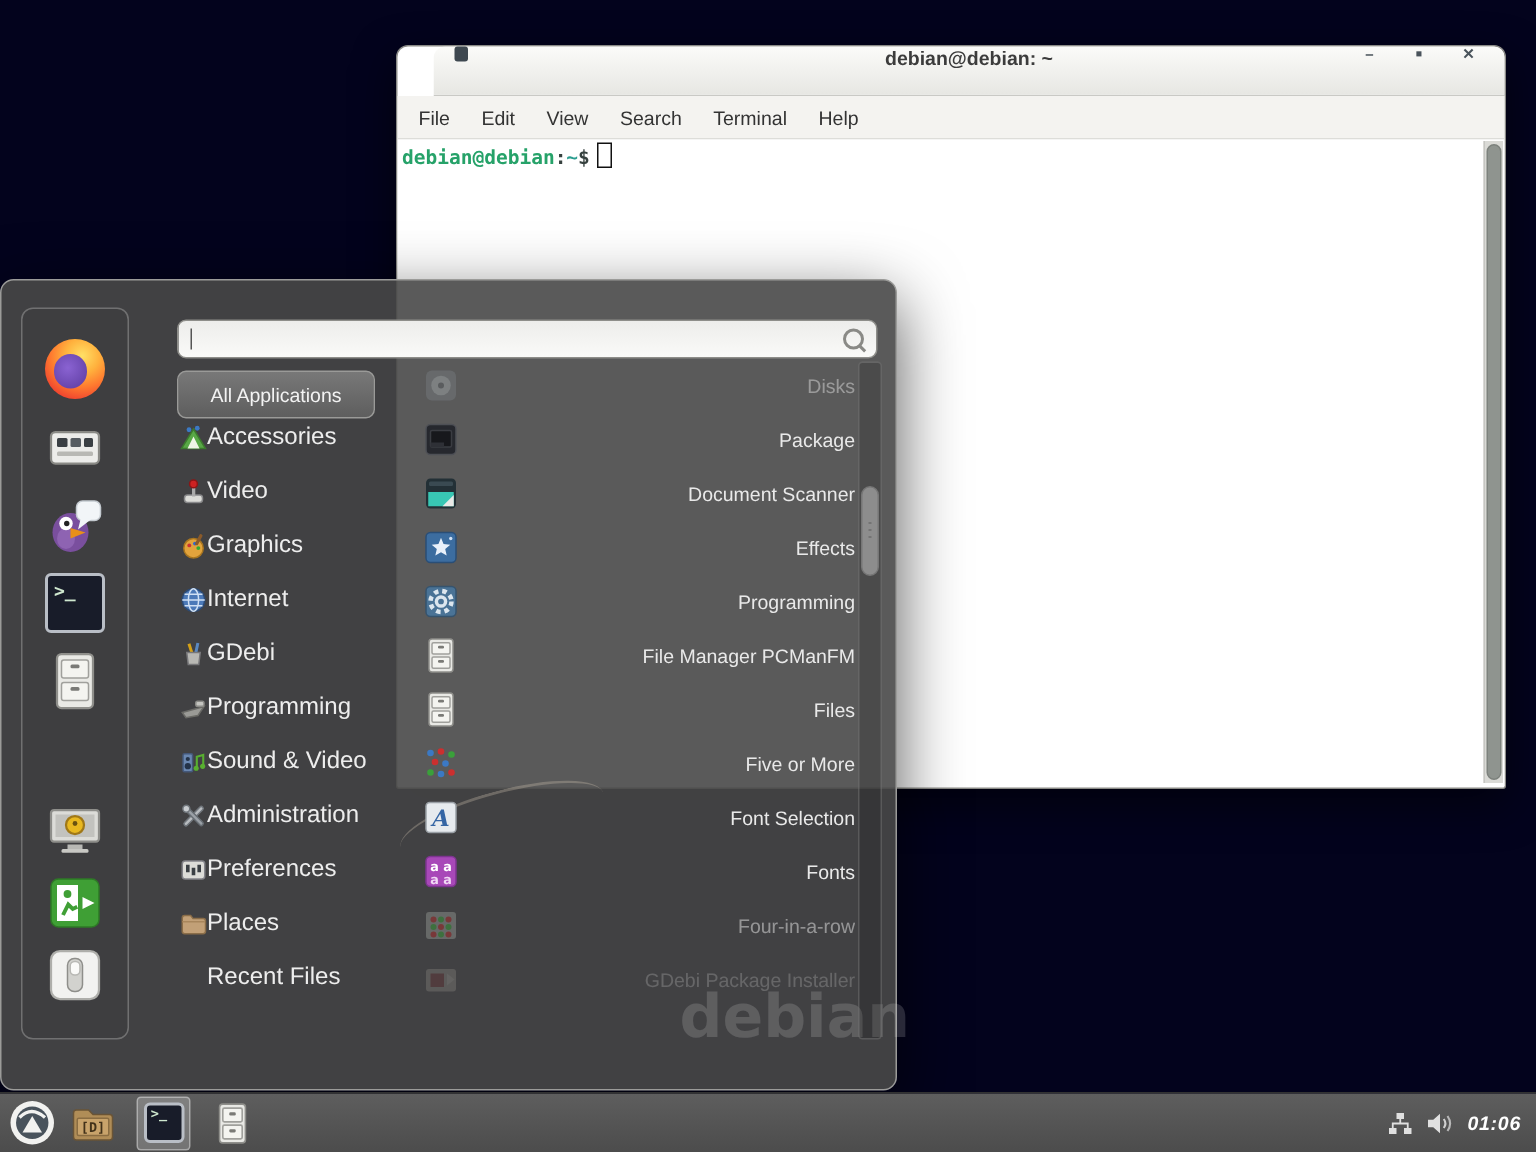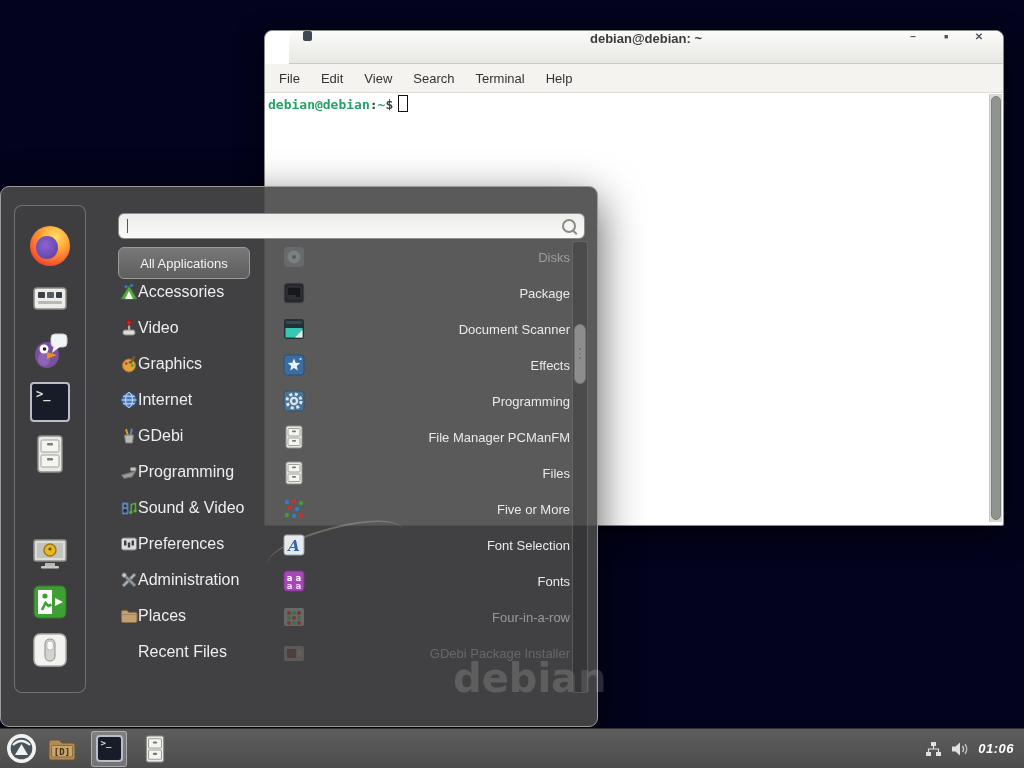--- a/index.html
+++ b/index.html
@@ -260,37 +260,37 @@
               <path d="M11.2 13 v-7.5 l4.3-1.2 v7.4" stroke="#58b030" stroke-width="1.4" fill="none"></path>
               <circle cx="10.8" cy="13.2" r="1.7" fill="#58b030"></circle>
               <circle cx="15.1" cy="11.9" r="1.7" fill="#58b030"></circle>
             </svg>
           </span>
         <span>Sound &amp; Video</span>
       </div>
       <div class="cat">
         <span class="cic">
             <svg width="18" height="18" viewBox="0 0 18 18">
+              <rect x="7.8" y="0.5" width="2.6" height="17" rx="1.2" transform="rotate(45 9 9)" fill="#b8bcc0" stroke="#70767c"></rect>
+              <rect x="7.8" y="0.5" width="2.6" height="17" rx="1.2" transform="rotate(-45 9 9)" fill="#9aa0a6" stroke="#676d73"></rect>
+              <circle cx="4.2" cy="4.2" r="2.3" fill="#c8ccd0" stroke="#70767c"></circle>
+            </svg>
+          </span>
+        <span>Administration</span>
+      </div>
+      <div class="cat">
+        <span class="cic">
+            <svg width="18" height="18" viewBox="0 0 18 18">
               <rect x="1.5" y="3" width="15" height="12" rx="2" fill="#dcdcd8" stroke="#84848a"></rect>
               <rect x="4" y="5.5" width="2.4" height="5" fill="#3a3f44"></rect>
               <rect x="7.8" y="7.5" width="2.4" height="5" fill="#3a3f44"></rect>
               <rect x="11.6" y="5.5" width="2.4" height="5" fill="#3a3f44"></rect>
             </svg>
           </span>
         <span>Preferences</span>
-      </div>
-      <div class="cat">
-        <span class="cic">
-            <svg width="18" height="18" viewBox="0 0 18 18">
-              <rect x="7.8" y="0.5" width="2.6" height="17" rx="1.2" transform="rotate(45 9 9)" fill="#b8bcc0" stroke="#70767c"></rect>
-              <rect x="7.8" y="0.5" width="2.6" height="17" rx="1.2" transform="rotate(-45 9 9)" fill="#9aa0a6" stroke="#676d73"></rect>
-              <circle cx="4.2" cy="4.2" r="2.3" fill="#c8ccd0" stroke="#70767c"></circle>
-            </svg>
-          </span>
-        <span>Administration</span>
       </div>
       <div class="cat">
         <span class="cic">
             <svg width="18" height="18" viewBox="0 0 18 18">
               <path d="M1.5 5 q0-1.6 1.6-1.6 h4 l1.6 2 h6.8 q1.5 0 1.5 1.5 v7 q0 1.6 -1.6 1.6 h-12.3 q-1.6 0 -1.6 -1.6 z" fill="#c2a077" stroke="#8a6d48"></path>
               <path d="M1.5 7.5 h15" stroke="#a8865c" fill="none"></path>
             </svg>
           </span>
         <span>Places</span>
       </div>

